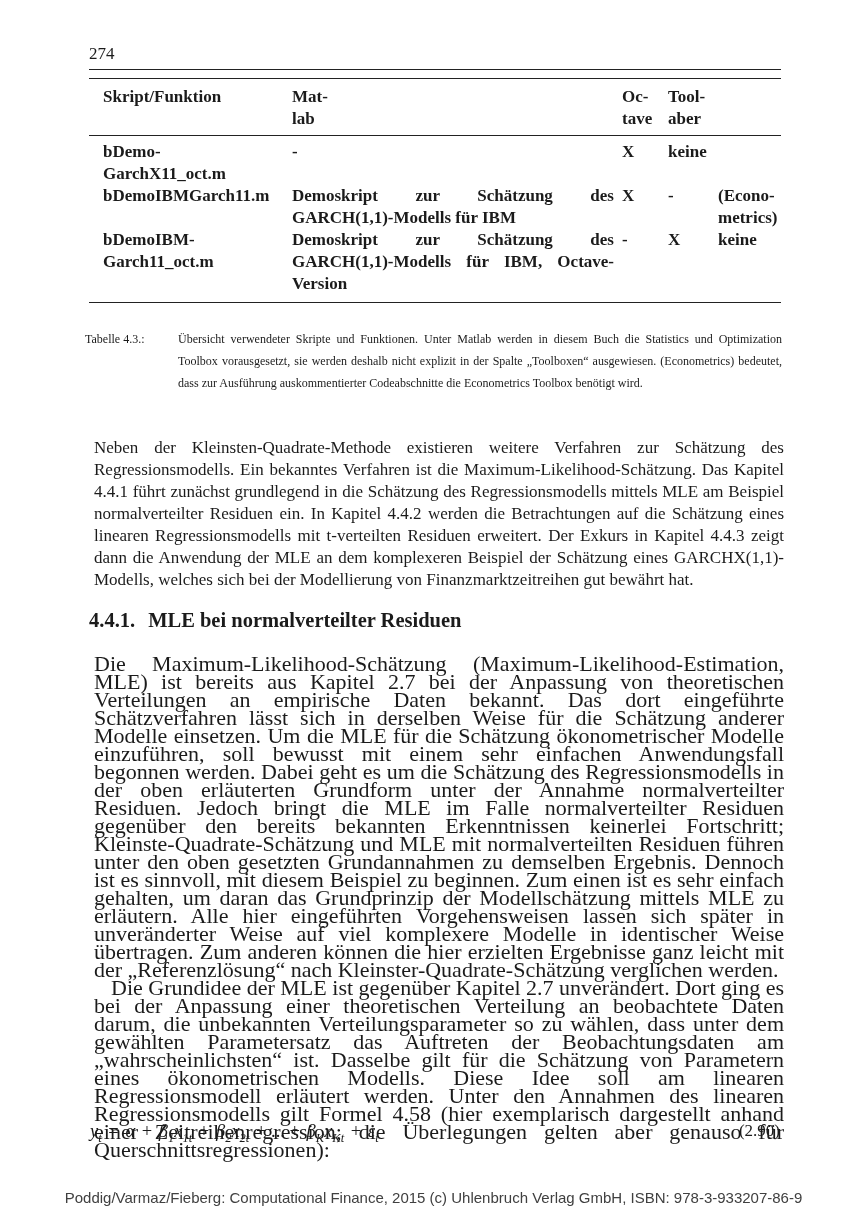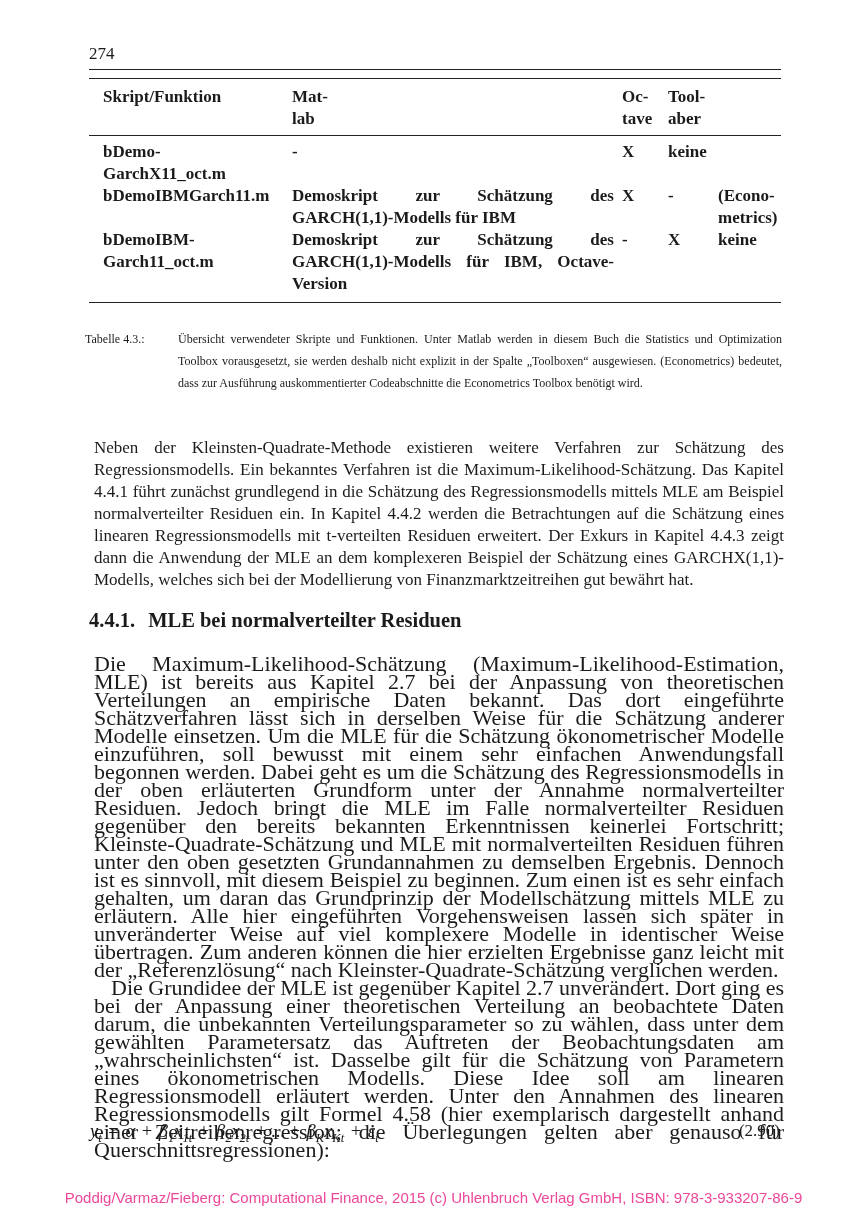--- a/index.html
+++ b/index.html
@@ -55,21 +55,21 @@
     font-size:18.5px;line-height:26px;
   }
   .formula-expr .mvar{font-style:italic;}
   .formula-expr sub{font-size:12.5px;font-style:italic;line-height:0;}
   .formula-expr .op{font-style:normal;padding:0 2px;}
   .eqnum{position:absolute;right:0;top:0;font-size:17px;font-style:normal;}
   
   .footer{
     position:absolute;left:0;top:1188px;width:867px;text-align:center;
     font-family:"Liberation Sans","DejaVu Sans",sans-serif;
-    font-size:15px;line-height:20px;color:#ec4899;
+    font-size:15px;line-height:20px;color:#404040;
   }
 </style>
 </head>
 <body>
 
 <div class="page">
 
   <header class="running-head">
     <span>274</span>
   </header>

